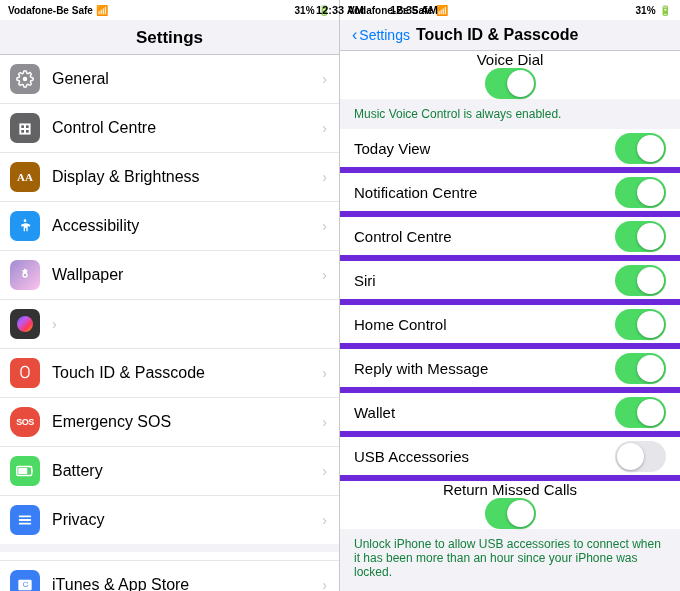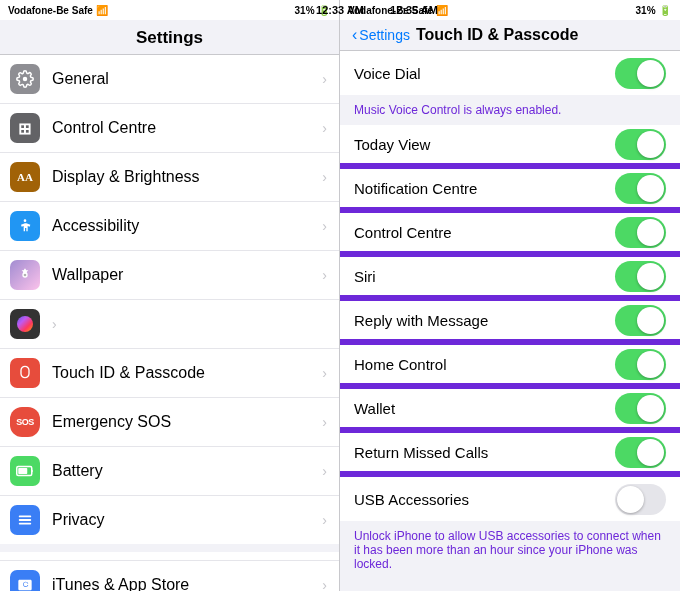--- a/index.html
+++ b/index.html
@@ -164,20 +164,21 @@
       display: flex;
       align-items: center;
       padding: 0 14px;
       min-height: 44px;
       border-bottom: 6px solid #6d28d9;
       background: #fff;
     }
 
     .toggle-row:last-child {
       border-bottom: none;
+      flex-direction: column;
     }
 
     .toggle-label {
       flex: 1;
       font-size: 15px;
       color: #000;
     }
 
     .toggle {
       width: 51px;
@@ -212,21 +213,21 @@
     }
 
     .toggle.off .toggle-knob {
       left: 2px;
     }
 
     .info-box {
       padding: 8px 14px;
       background: #f2f2f7;
       font-size: 12px;
-      color: #6d28d9;
+      color: #15803d;
     }
 
     .section-header {
       padding: 6px 14px 4px;
       font-size: 11px;
       font-weight: 600;
       color: #6d6d72;
       letter-spacing: 0.5px;
       text-transform: uppercase;
       background: #f2f2f7;
@@ -427,48 +428,48 @@
             <div class="toggle-knob"></div>
           </div>
         </div>
         <div class="toggle-row">
           <span class="toggle-label">Siri</span>
           <div class="toggle on">
             <div class="toggle-knob"></div>
           </div>
         </div>
         <div class="toggle-row">
+          <span class="toggle-label">Home Control</span>
+          <div class="toggle on">
+            <div class="toggle-knob"></div>
+          </div>
+        </div>
+        <div class="toggle-row">
           <span class="toggle-label">Reply with Message</span>
           <div class="toggle on">
             <div class="toggle-knob"></div>
           </div>
         </div>
         <div class="toggle-row">
-          <span class="toggle-label">Home Control</span>
-          <div class="toggle on">
-            <div class="toggle-knob"></div>
-          </div>
-        </div>
-        <div class="toggle-row">
           <span class="toggle-label">Wallet</span>
-          <div class="toggle on">
-            <div class="toggle-knob"></div>
-          </div>
-        </div>
-        <div class="toggle-row">
-          <span class="toggle-label">Return Missed Calls</span>
           <div class="toggle on">
             <div class="toggle-knob"></div>
           </div>
         </div>
         <div class="toggle-row">
           <span class="toggle-label">USB Accessories</span>
           <div class="toggle off">
             <div class="toggle-knob"></div>
           </div>
         </div>
+        <div class="toggle-row">
+          <span class="toggle-label">Return Missed Calls</span>
+          <div class="toggle on">
+            <div class="toggle-knob"></div>
+          </div>
+        </div>
       </div>
 
     <div class="info-box">
       <span>Unlock iPhone to allow USB accessories to connect when it has been more than an hour since your iPhone was locked.</span>
     </div>
   </div>
 </div>
 
 </body></html>

